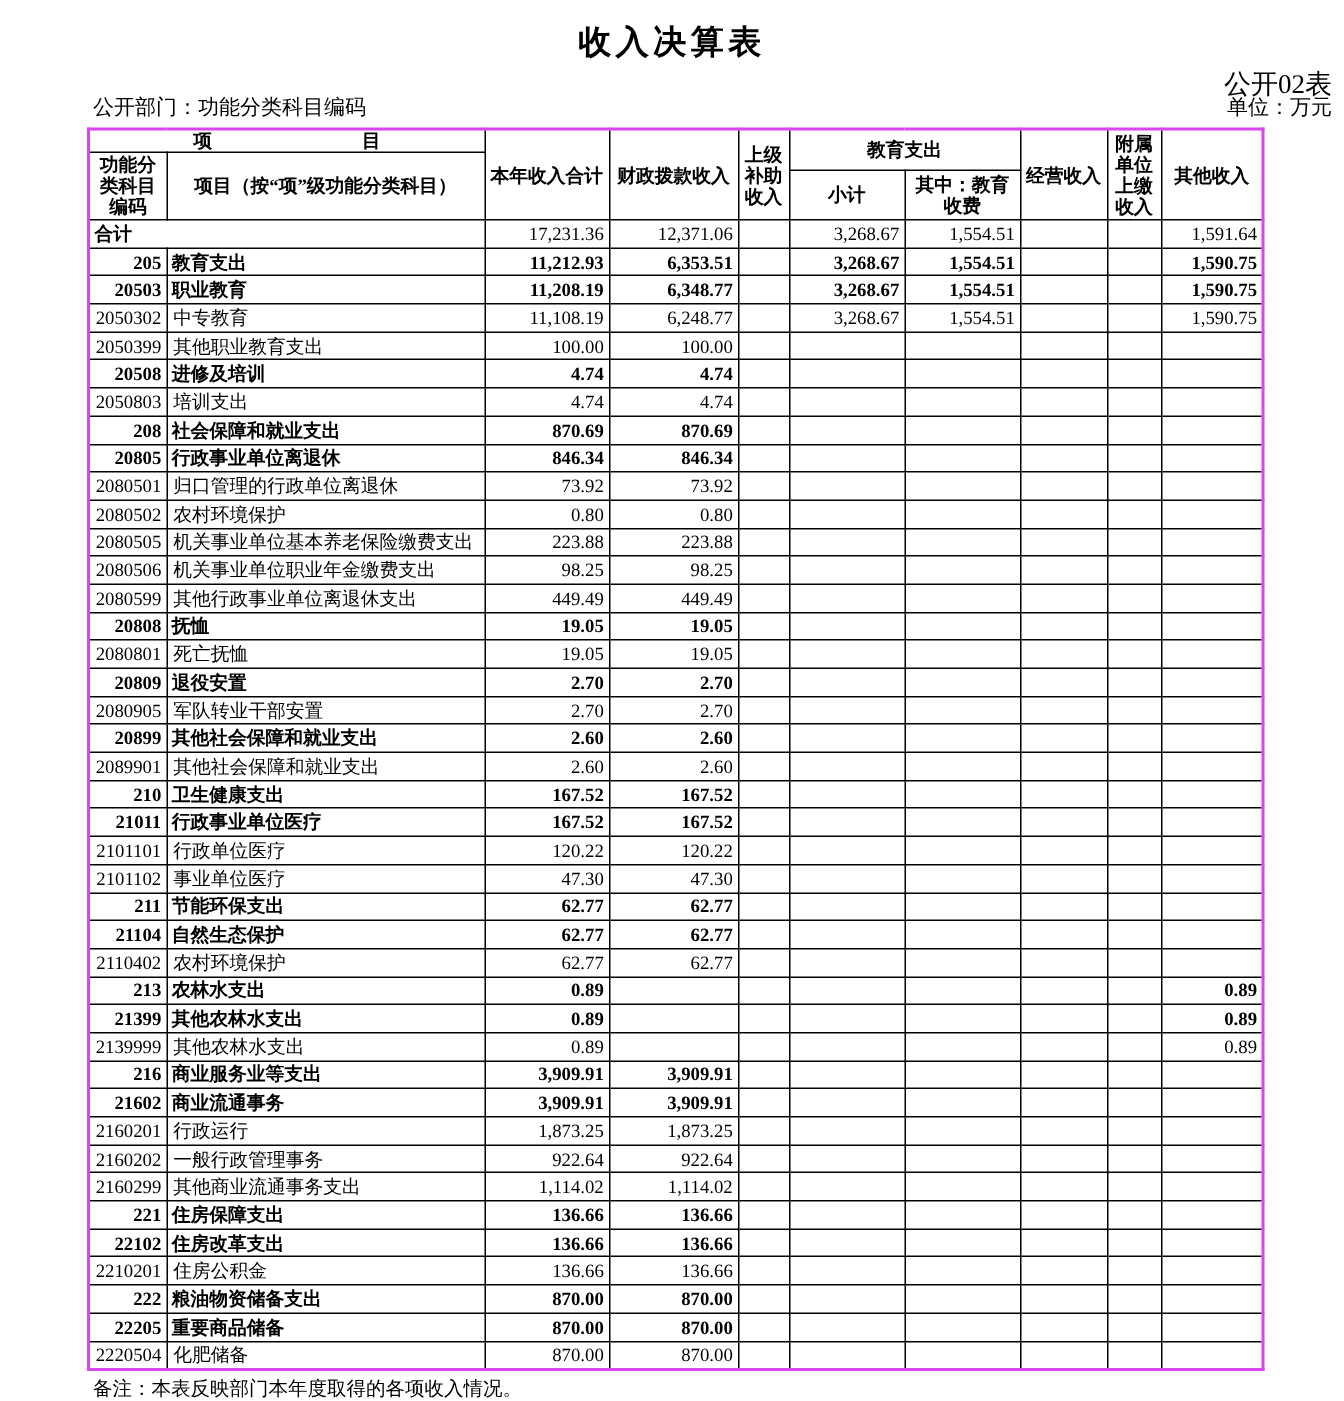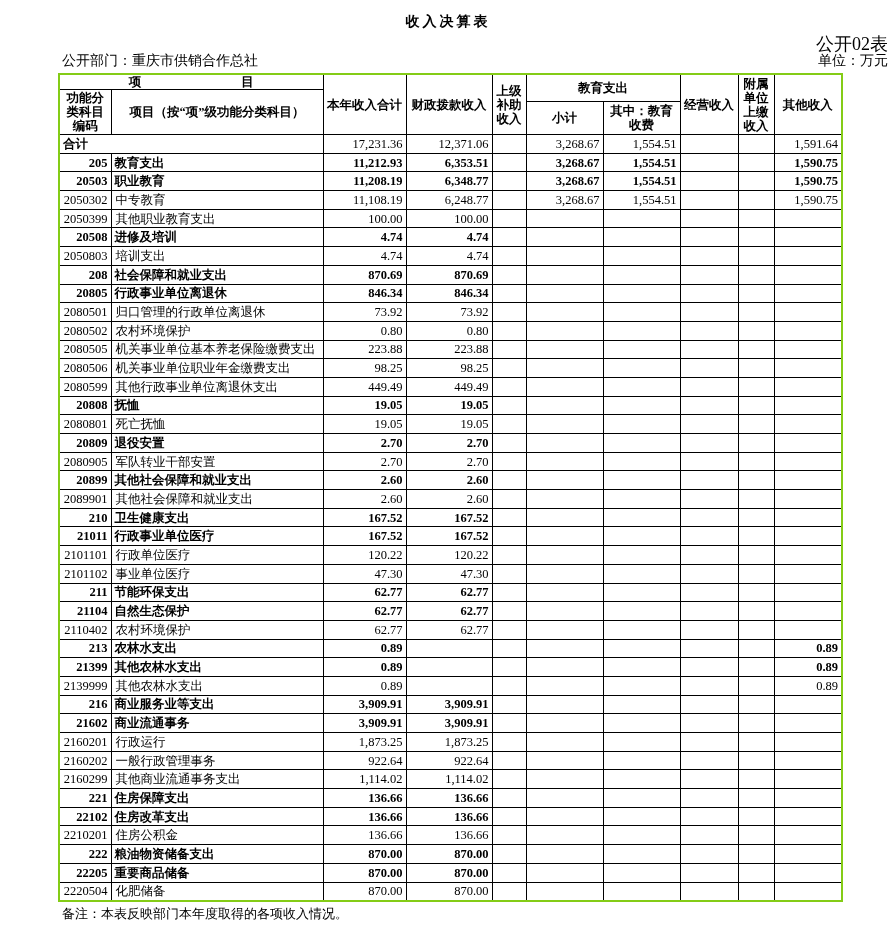--- a/index.html
+++ b/index.html
@@ -1,21 +1,21 @@
 <!DOCTYPE html>
 <html><head>
 <meta charset="utf-8">
 <style>
   html,body{margin:0;padding:0;background:#fff;color:#000;}
   body{width:896px;height:934px;font-family:"Liberation Serif","DejaVu Serif",serif;}
   .page{position:relative;width:896px;height:934px;overflow:hidden;}
-  .title{margin:0;padding-top:13px;text-align:center;font-size:14px;font-weight:bold;letter-spacing:3px;}
+  .title{margin:0;padding-top:13px;text-align:center;font-size:22px;font-weight:bold;letter-spacing:3px;}
   .sheet-no{margin:6px 8px 0 0;text-align:right;font-size:18px;line-height:15px;}
   .meta-line{display:flex;justify-content:space-between;align-items:flex-end;margin:1px 8px 0 62px;font-size:14px;line-height:16px;}
-  table.grid{border-collapse:collapse;table-layout:fixed;margin:4px 0 0 58px;width:783px;border:2px solid #84cc16;}
+  table.grid{border-collapse:collapse;table-layout:fixed;margin:4px 0 0 58px;width:783px;border:2px solid #d946ef;}
   .grid th,.grid td{border:1px solid #000;font-size:12.5px;line-height:1.12;overflow:hidden;vertical-align:middle;padding:0 3px;}
   .grid thead th{font-weight:bold;text-align:center;padding:0 2px;}
   .grid thead tr.h1{height:13px;}
   .grid thead tr.h2{height:12px;}
   .grid thead tr.h3{height:33px;}
   .nowrap{white-space:nowrap;}
   .grid tbody tr{height:18.7px;}
   .grid td.code{text-align:right;padding-left:2px;white-space:nowrap;}
   .grid td.name{text-align:left;white-space:nowrap;padding-left:3px;}
   .grid td.name.item{padding-left:4px;font-weight:normal;}
@@ -24,21 +24,21 @@
   .grid td.total-name{text-align:left;font-weight:bold;}
   .note{margin:4px 0 0 62px;font-size:13px;line-height:15px;}
 </style>
 </head>
 <body>
 
 <div class="page">
   <h1 class="title">收入决算表</h1>
   <div class="sheet-no">公开02表</div>
   <div class="meta-line">
-    <span>公开部门：重庆市供销合作总社</span>
+    <span>公开部门：功能分类科目编码</span>
     <span>单位：万元</span>
   </div>
 
   <table class="grid">
     <colgroup>
       <col style="width:52px">
         <col style="width:212px">
         <col style="width:83px">
         <col style="width:86px">
       <col style="width:34px">

